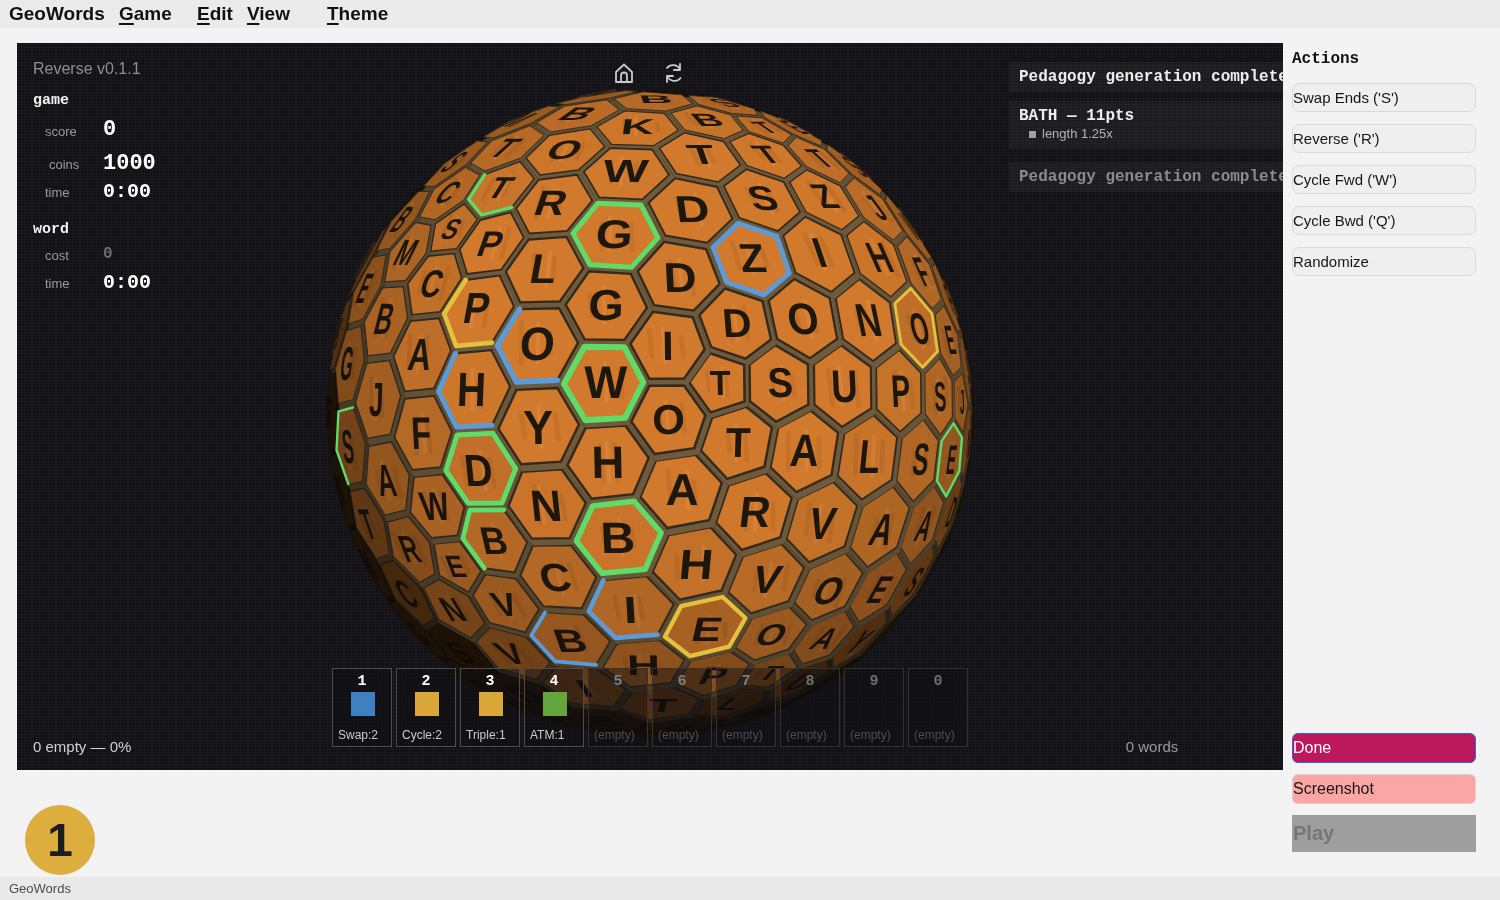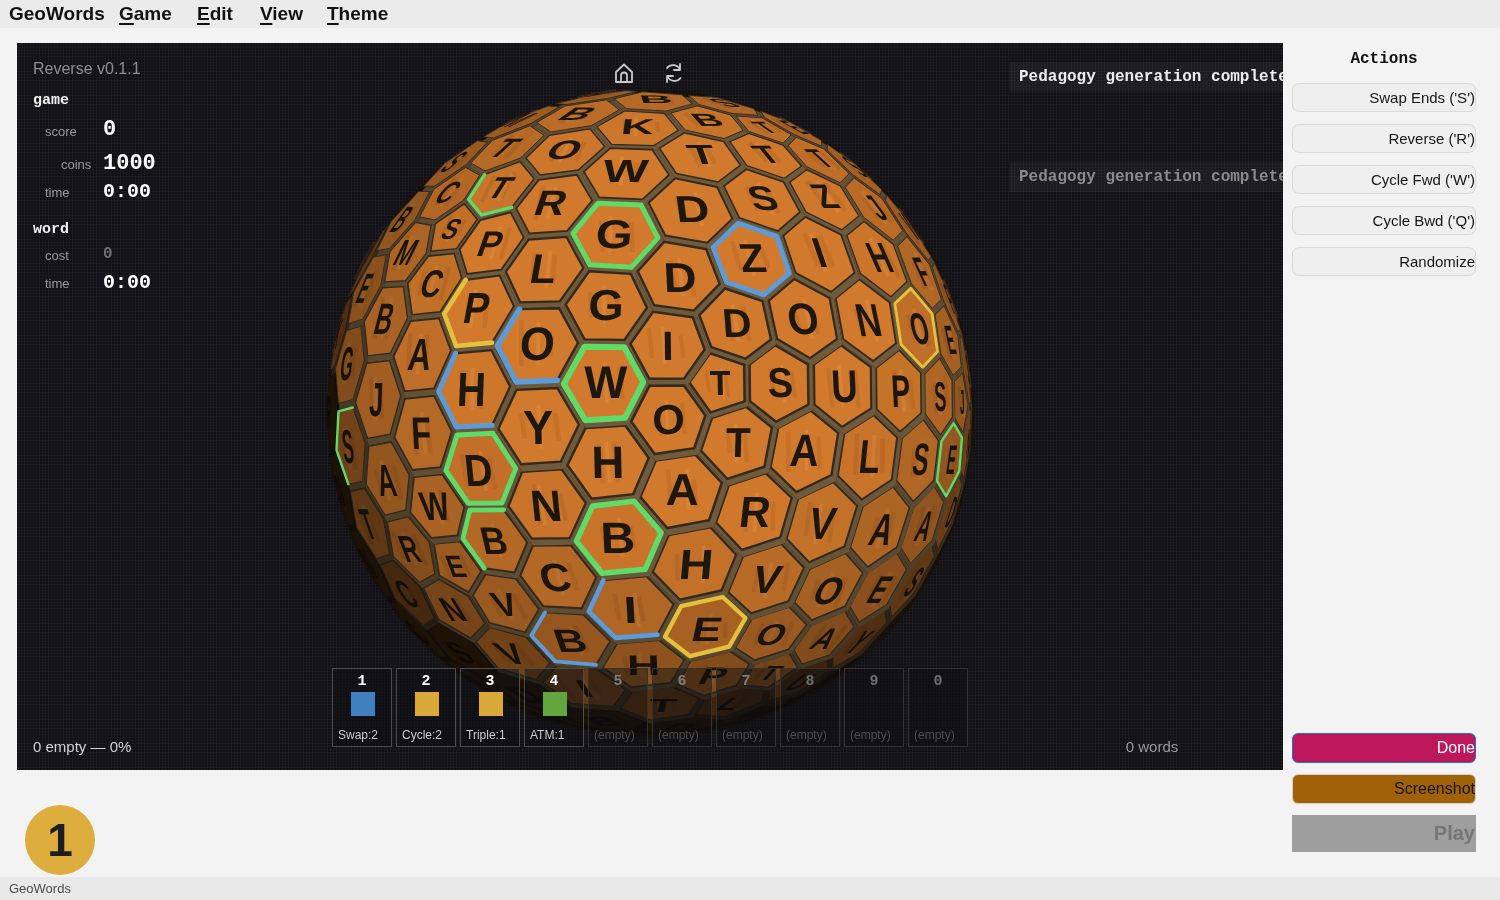--- a/index.html
+++ b/index.html
@@ -19,31 +19,31 @@
   font-family:"Liberation Mono",monospace;font-weight:bold;color:#ededed;font-size:16px;
   padding:6px 0 6px 10px;white-space:nowrap;overflow:hidden;}
 .slot{position:absolute;width:60px;height:79px;border:1px solid #4c4c4c;background:rgba(13,13,17,0.45);}
 .slot .num{position:absolute;top:4px;width:100%;text-align:center;font-family:"Liberation Mono",monospace;font-weight:bold;font-size:15px;color:#fff;}
 .slot .sq{position:absolute;left:18px;top:23px;width:24px;height:24px;}
 .slot .cap{position:absolute;bottom:4px;left:5px;font-size:12px;color:#cccccc;}
 .slot.empty{border-color:#323232;}
 .slot.empty .num{color:#7e7e7e;}
 .slot.empty .cap{color:#4e4e4e;}
 .sidebtn{position:absolute;left:1292px;width:184px;height:29px;background:#efefef;
-  border:1px solid #d9d9d9;border-radius:7px;text-align:right;font-size:15px;color:#161616;
+  border:1px solid #d9d9d9;border-radius:7px;text-align:left;font-size:15px;color:#161616;
   line-height:27px;}
 .footer{position:absolute;left:0;top:877px;width:1500px;height:23px;background:#e9e9e9;
   font-size:13px;color:#4b4b4b;line-height:23px;padding-left:9px;}
 </style></head>
 <body>
 <div class="menubar">
   <span style="left:9px">GeoWords</span>
   <span style="left:119px"><u>G</u>ame</span>
   <span style="left:197px"><u>E</u>dit</span>
-  <span style="left:260px"><u>V</u>iew</span>
+  <span style="left:247px"><u>V</u>iew</span>
   <span style="left:327px"><u>T</u>heme</span>
 </div>
 
 <div class="canvas">
   <svg width="1266" height="727" style="position:absolute;left:0;top:0">
 <circle cx="633.5" cy="371.0" r="323.5" fill="#17110a"></circle>
 <polygon points="374.8,181.5 368.5,189.0 346.4,229.2 331.2,260.2 337.5,252.1 359.0,213.6" fill="#32291b"></polygon>
 <polygon points="370.6,182.6 364.9,189.4 344.9,225.8 331.1,254.0 336.9,246.6 356.3,211.7" fill="#5f3714" stroke="#262017" stroke-width="0.9"></polygon>
 <line x1="353.1" y1="206.0" x2="341.5" y2="228.2" stroke="#3a1f09" stroke-width="4.7" opacity="0.14"></line>
 <line x1="358.0" y1="200.0" x2="340.4" y2="233.6" stroke="#3a1f09" stroke-width="4.7" opacity="0.14"></line>
@@ -804,36 +804,39 @@
 <text transform="matrix(0.992,0.000,0.020,0.987,590.9,419.3)" font-size="46" fill="#1e170e">H</text>
 <text transform="matrix(0.991,0.000,-0.011,0.996,588.7,339.8)" font-size="46" fill="#1e170e">W</text>
 <text transform="matrix(0.998,-0.000,-0.002,1.000,651.6,376.5)" font-size="42" fill="#1e170e">O</text>
 </g>
   </svg>
 
   <div class="hudtitle">Reverse v0.1.1</div>
   <div class="sect" style="left:16px;top:49px">game</div>
   <div class="lbl" style="left:28px;top:81px">score</div>
   <div class="val" style="left:86px;top:74px;font-size:22px">0</div>
-  <div class="lbl" style="left:44px;top:114px">coins</div>
+  <div class="lbl" style="left:32px;top:114px">coins</div>
   <div class="val" style="left:86px;top:108px;font-size:22px">1000</div>
   <div class="lbl" style="left:28px;top:142px">time</div>
   <div class="val" style="left:86px;top:137px;font-size:20px">0:00</div>
   <div class="sect" style="left:16px;top:178px">word</div>
   <div class="lbl" style="left:28px;top:205px">cost</div>
   <div class="val" style="left:86px;top:202px;font-size:16px;color:#6e6e6e">0</div>
   <div class="lbl" style="left:28px;top:233px">time</div>
   <div class="val" style="left:86px;top:228px;font-size:20px">0:00</div>
 
   <svg width="120" height="40" style="position:absolute;left:590px;top:12px" fill="none" stroke="#c9c9c9" stroke-width="1.8" stroke-linecap="round" stroke-linejoin="round">
     <path d="M9 17 L17 9.5 L25 17 L25 27 L9 27 Z M14 27 L14 20.5 a3 3 0 0 1 6 0 L20 27"></path>
     <path d="M60 13 a 7.5 7.5 0 0 1 13 2 M73 9 v6 h-6 M73.5 23 a 7.5 7.5 0 0 1 -13 -2 M60 27 v-6 h6"></path>
   </svg>
 
   <div class="msg" style="top:19px">Pedagogy generation complete</div>
+  <div class="msg" style="top:58px;height:48px">BATH — 11pts<br>
+    <span style="font-family:'Liberation Sans',sans-serif;font-weight:normal;font-size:13px;color:#b4b4b4">
+    <span style="display:inline-block;width:7px;height:7px;background:#a0a0a0;margin:0 6px 0 10px"></span>length 1.25x</span></div>
   <div class="msg" style="top:119px;color:#8b8b8b">Pedagogy generation complete</div>
 
   <div class="slot" style="left:315px;top:625px">
       <div class="num">1</div>
       <div class="sq" style="background:#3f80c0"></div>
       <div class="cap">Swap:2</div>
     </div>
   <div class="slot" style="left:379px;top:625px">
       <div class="num">2</div>
       <div class="sq" style="background:#daa739"></div>
@@ -871,28 +874,28 @@
     </div>
   <div class="slot empty" style="left:891px;top:625px">
       <div class="num" style="color:#6e6e6e">0</div>
       <div class="cap">(empty)</div>
     </div>
 
   <div style="position:absolute;left:16px;top:695px;font-size:15px;color:#d2d2d2">0 empty — 0%</div>
   <div style="position:absolute;left:1080px;top:695px;width:110px;text-align:center;font-size:15px;color:#9a9a9a">0 words</div>
 </div>
 
-<div style="position:absolute;left:1292px;top:50px;width:184px;text-align:center;
+<div style="position:absolute;left:1292px;top:50px;width:184px;text-align:left;
   font-family:'Liberation Mono',monospace;font-weight:bold;font-size:16px;color:#111">Actions</div>
 <div class="sidebtn" style="top:83px">Swap Ends ('S')</div>
 <div class="sidebtn" style="top:124px">Reverse ('R')</div>
 <div class="sidebtn" style="top:165px">Cycle Fwd ('W')</div>
 <div class="sidebtn" style="top:206px">Cycle Bwd ('Q')</div>
 <div class="sidebtn" style="top:247px">Randomize</div>
 
 <div class="sidebtn" style="top:733px;height:30px;background:#be185d;border-color:#2e6bd0;color:#fff;line-height:28px;font-size:16px;border-radius:6px">Done</div>
-<div class="sidebtn" style="top:774px;height:30px;background:#a16207;border-color:#d2d2d2;font-size:16px;line-height:28px;border-radius:6px">Screenshot</div>
+<div class="sidebtn" style="top:774px;height:30px;background:#fca5a5;border-color:#d2d2d2;font-size:16px;line-height:28px;border-radius:6px">Screenshot</div>
 <div class="sidebtn" style="top:815px;height:37px;background:#9e9e9e;border-color:#9e9e9e;color:#767676;font-weight:bold;font-size:20px;line-height:35px;border-radius:0">Play</div>
 
 <div style="position:absolute;left:25px;top:805px;width:70px;height:70px;border-radius:50%;
   background:#ddae3e;text-align:center;font-size:46px;font-weight:bold;color:#1d1d1d;line-height:70px">1</div>
 
 <div class="footer">GeoWords</div>
 
 </body></html>

